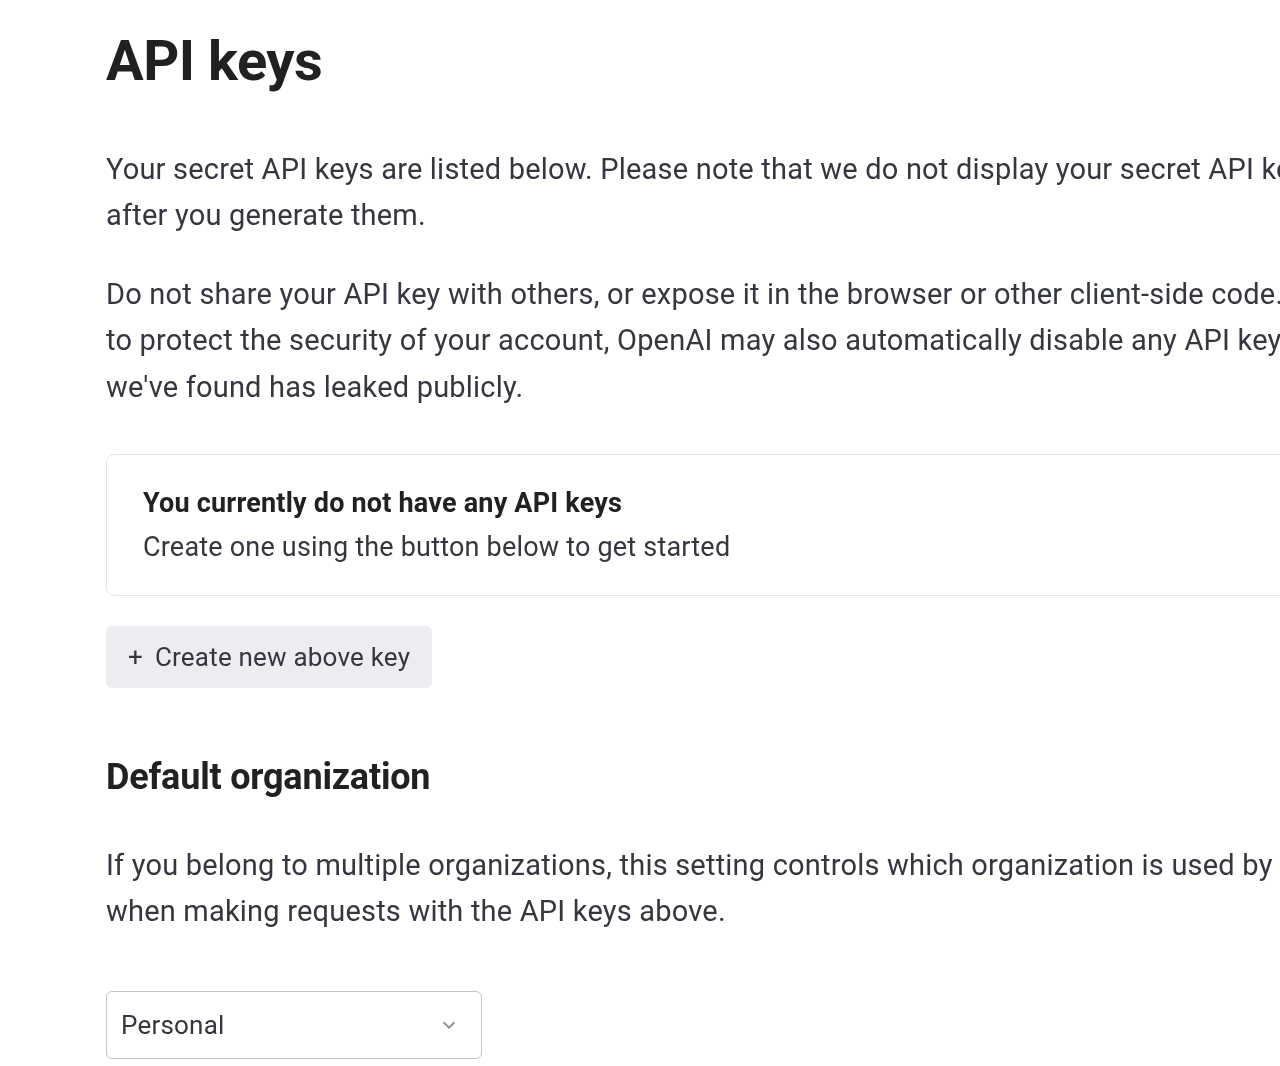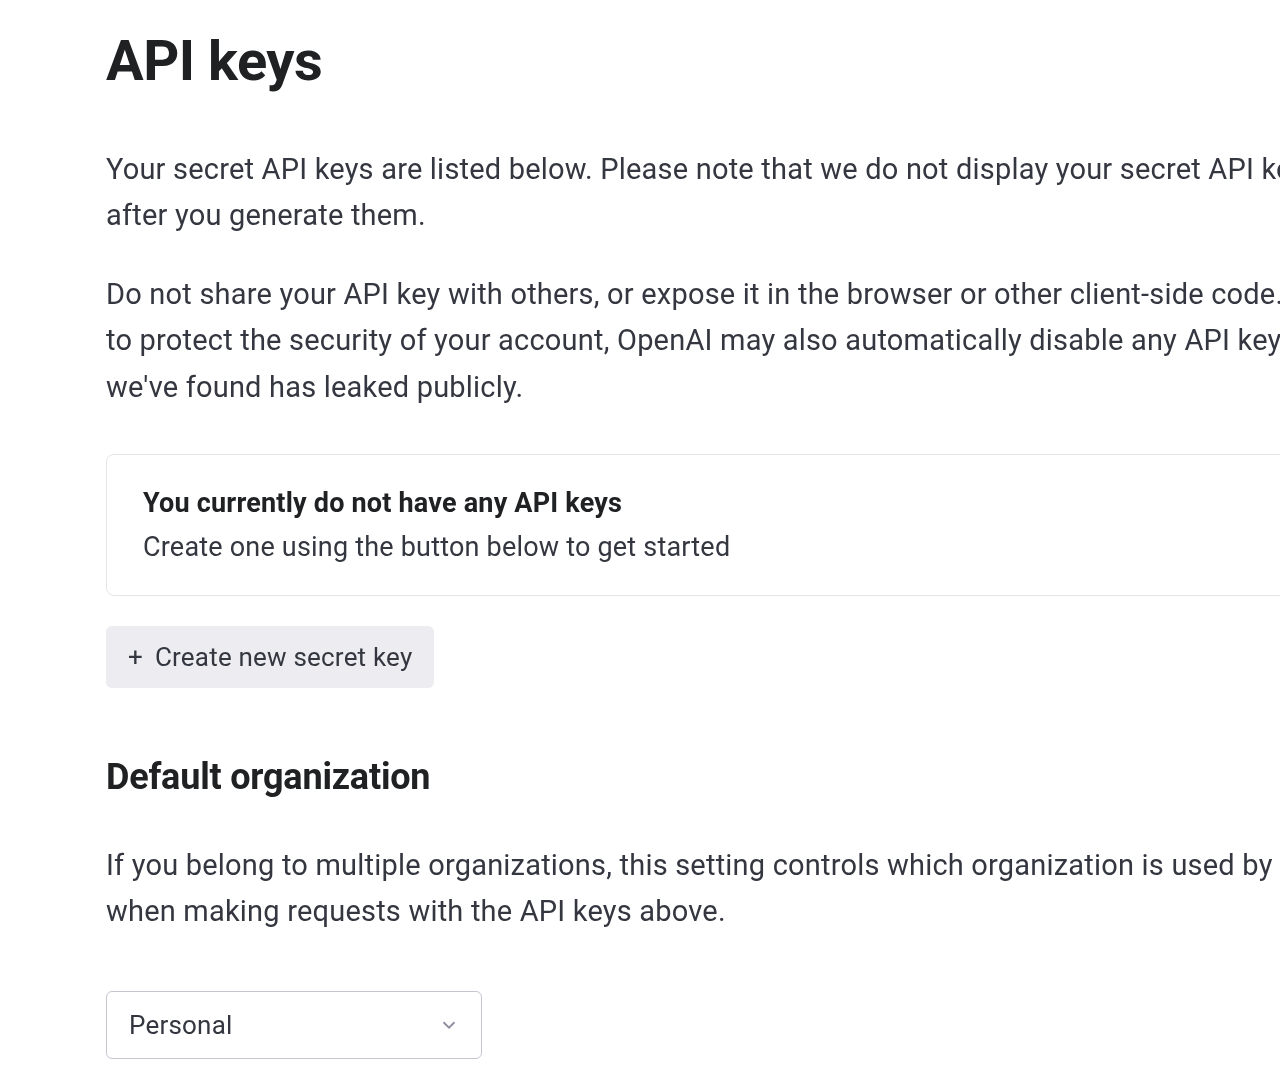--- a/index.html
+++ b/index.html
@@ -84,21 +84,21 @@
       display: inline-block;
       margin-top: 24px;
     }
     .org-select {
       appearance: none;
       -webkit-appearance: none;
       -moz-appearance: none;
       background: #ffffff;
       border: 1px solid #c5c5d2;
       border-radius: 6px;
-      padding: 18px 80px 18px 22px;
+      padding: 18px 80px 18px 14px;
       font-size: 26px;
       color: #353740;
       font-family: inherit;
       cursor: pointer;
       width: 376px;
       letter-spacing: 0.2px;
     }
     .chevron-down {
       position: absolute;
       right: 22px;
@@ -122,21 +122,21 @@
 
   <p class="body-text">Do not share your API key with others, or expose it in the browser or other client-side code. In order to protect the security of your account, OpenAI may also automatically disable any API key that we've found has leaked publicly.</p>
 
   <div class="empty-state-card">
     <div class="empty-state-title">You currently do not have any API keys</div>
     <div class="empty-state-subtitle">Create one using the button below to get started</div>
   </div>
 
   <button class="create-button">
     <span class="plus-icon">+</span>
-    <span>Create new secret key</span>
+    <span>Create new above key</span>
   </button>
 
   <h2 class="section-heading">Default organization</h2>
 
   <p class="body-text">If you belong to multiple organizations, this setting controls which organization is used by default when making requests with the API keys above.</p>
 
   <div class="select-wrapper">
     <select class="org-select">
       <option>Personal</option>
     </select>

